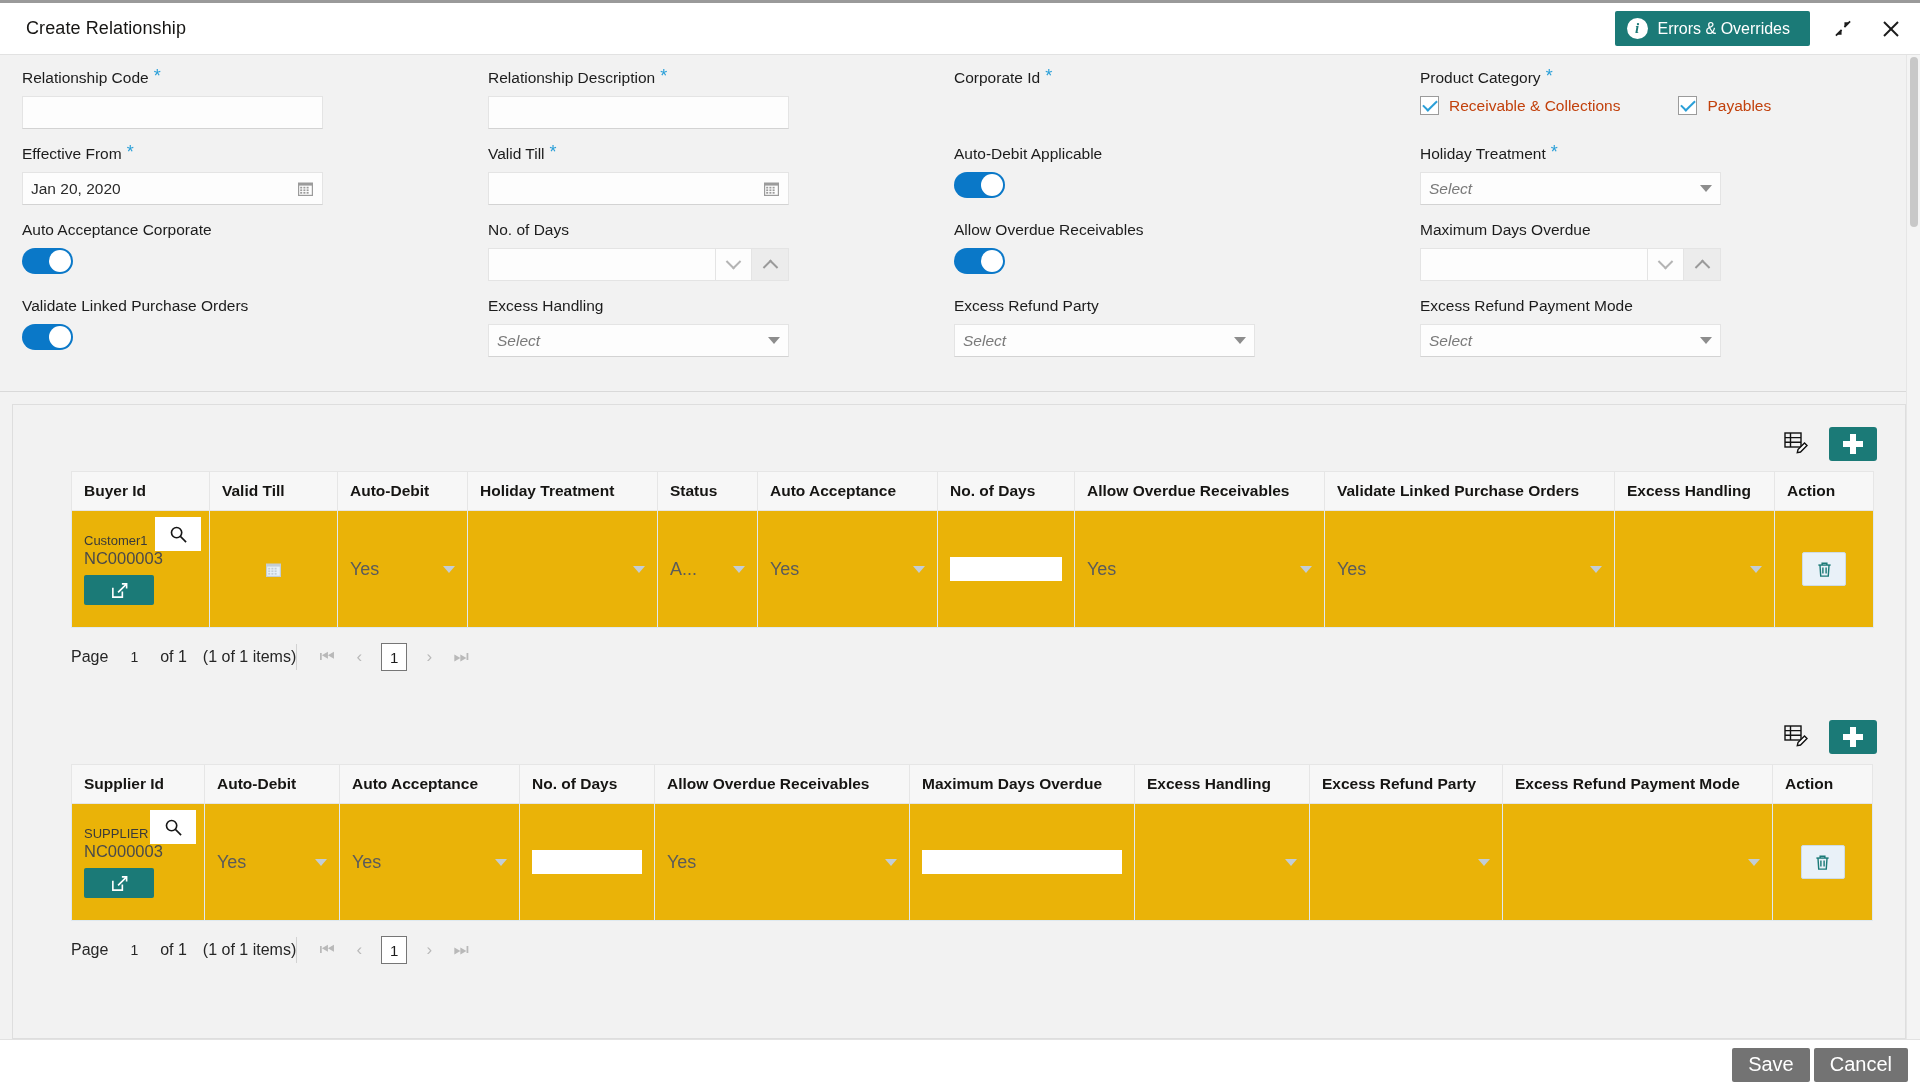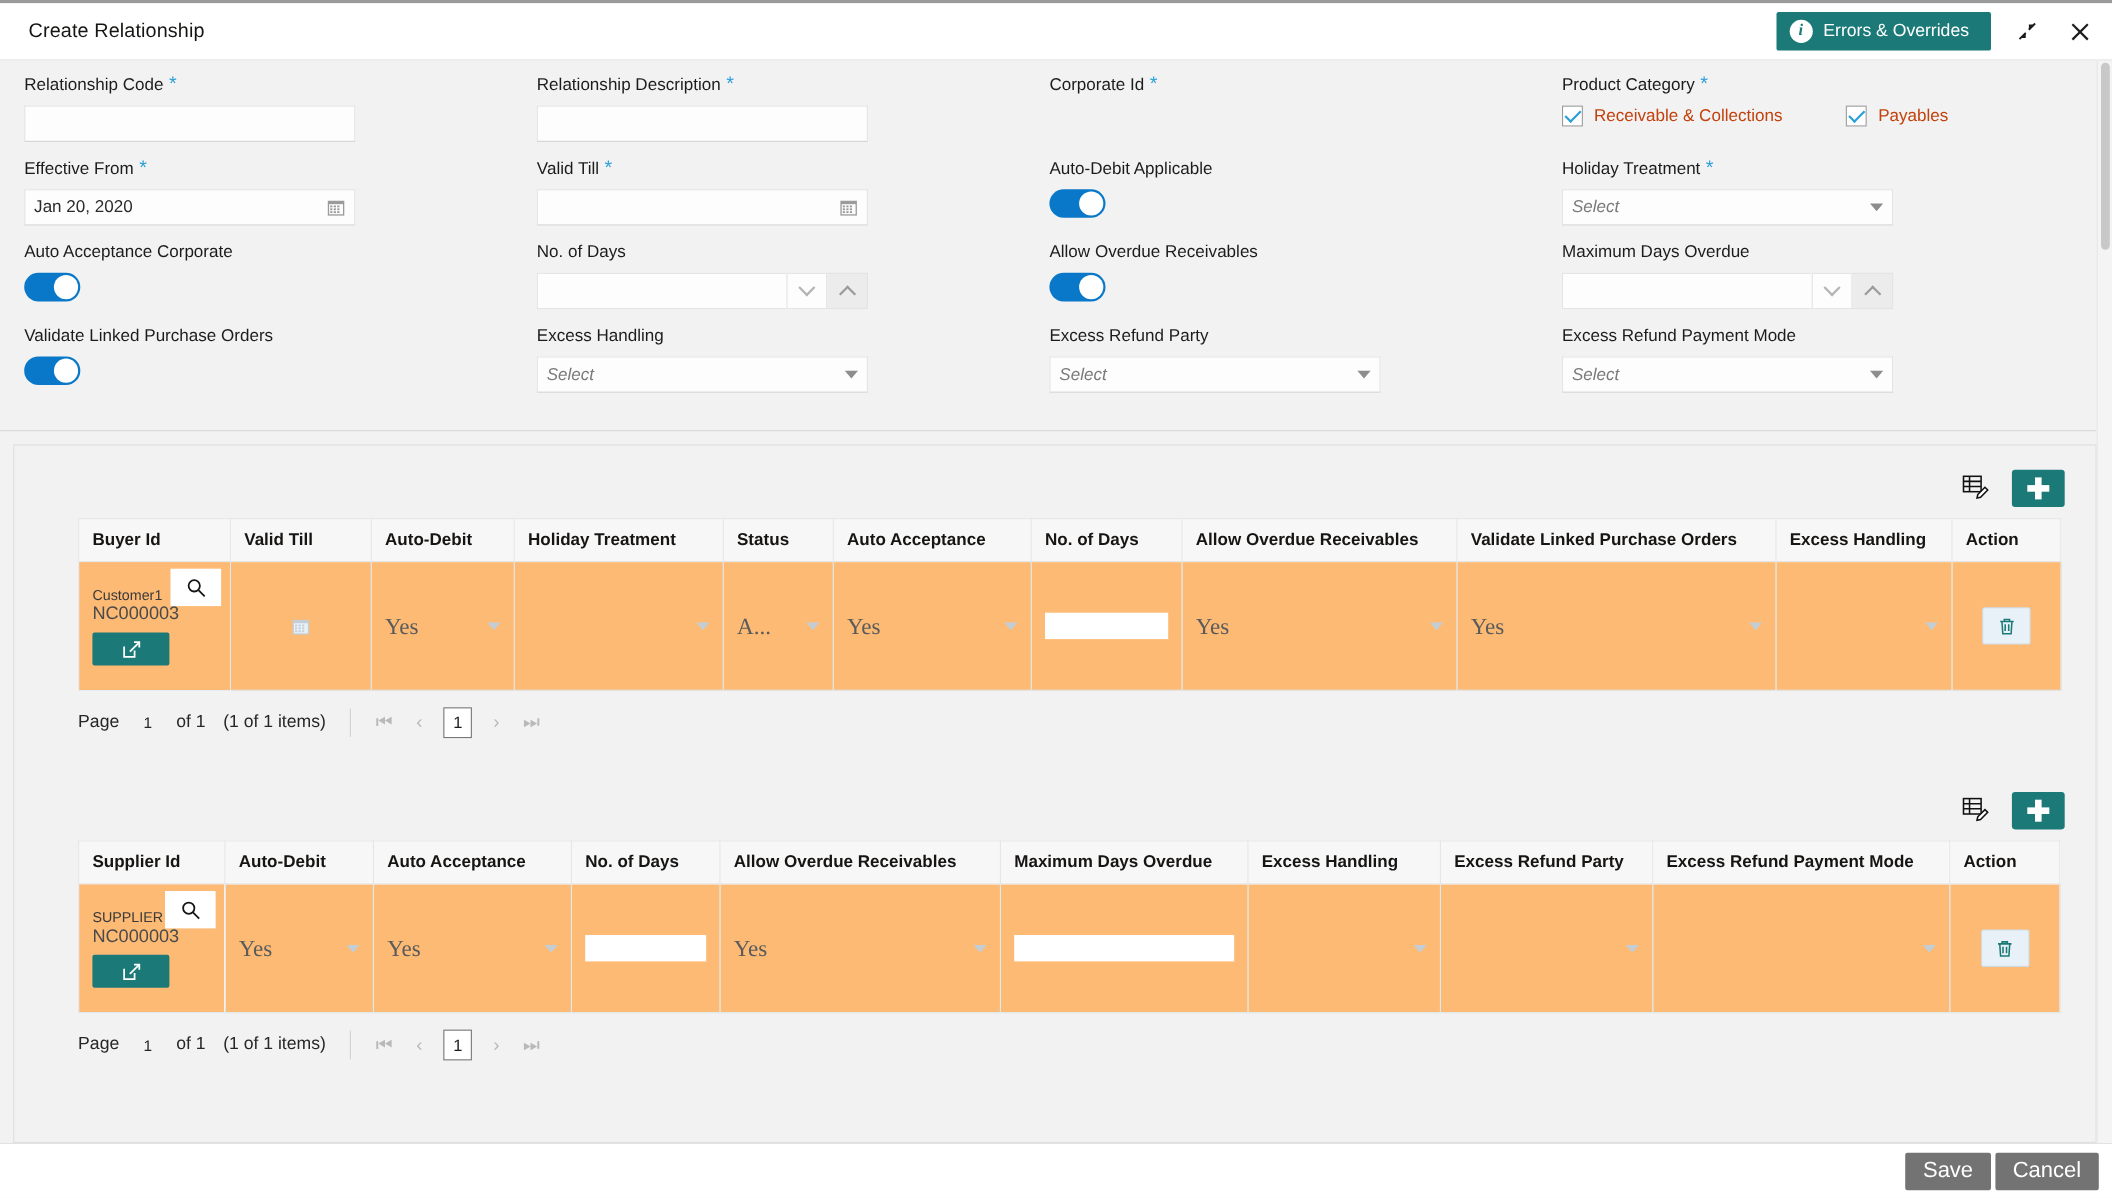--- a/index.html
+++ b/index.html
@@ -172,29 +172,29 @@
     table-layout: fixed;
   }
   table.dgrid th {
     background: #f7f7f7;
     border: 1px solid #e6e6e6;
     font-size: 15.5px; font-weight: bold; color: #161513;
     text-align: left; padding: 10px 12px;
     height: 38px;
   }
   table.dgrid td {
-    background: #fdba74;
+    background: #eab308;
     border: 1px solid #dfe9f0;
     height: 95px;
     padding: 22px 12px;
     vertical-align: middle;
     font-size: 15.5px; color: #555;
   }
   .cell-select { display: flex; align-items: center; }
-  .cell-select .cv { color: #5b5b5b; font-size: 21px; font-family: Liberation Serif, serif; }
+  .cell-select .cv { color: #5b5b5b; font-size: 18px; }
   .cell-select .cd {
     margin-left: auto;
     width: 0; height: 0;
     border-left: 6px solid transparent; border-right: 6px solid transparent;
     border-top: 7px solid #c2cdd6;
   }
   .cell-input {
     background: #fff; height: 24px; width: 100%;
     border: none;
   }
@@ -221,21 +221,21 @@
   }
 
   
   .pager {
     display: flex; align-items: center; gap: 0;
     margin: 14px 0 0 58px; font-size: 16px; color: #262626;
   }
   .pager .lbl { margin-right: 22px; text-align: center; }
   .pager .num { margin-right: 22px; font-size: 14px; }
   .pager .of { margin-right: 16px; }
-  .pager .items { margin-right: 22px; }
+  .pager .items { }
   .pager .divider { width:1px; height: 26px; background:#d2d2d2; margin-right: 14px; }
   .pg-btn {
     width: 32px; height: 30px; display:flex; align-items:center; justify-content:center;
     background: none; border: none; color: #b9b9b9; font-size: 17px; cursor: pointer;
   }
   .pg-cur {
     width: 26px; height: 28px; border: 1px solid #767676; background:#fff;
     display:flex; align-items:center; justify-content:center;
     font-size: 15px; color:#1c1c1c; margin: 0 6px; cursor: pointer;
   }

